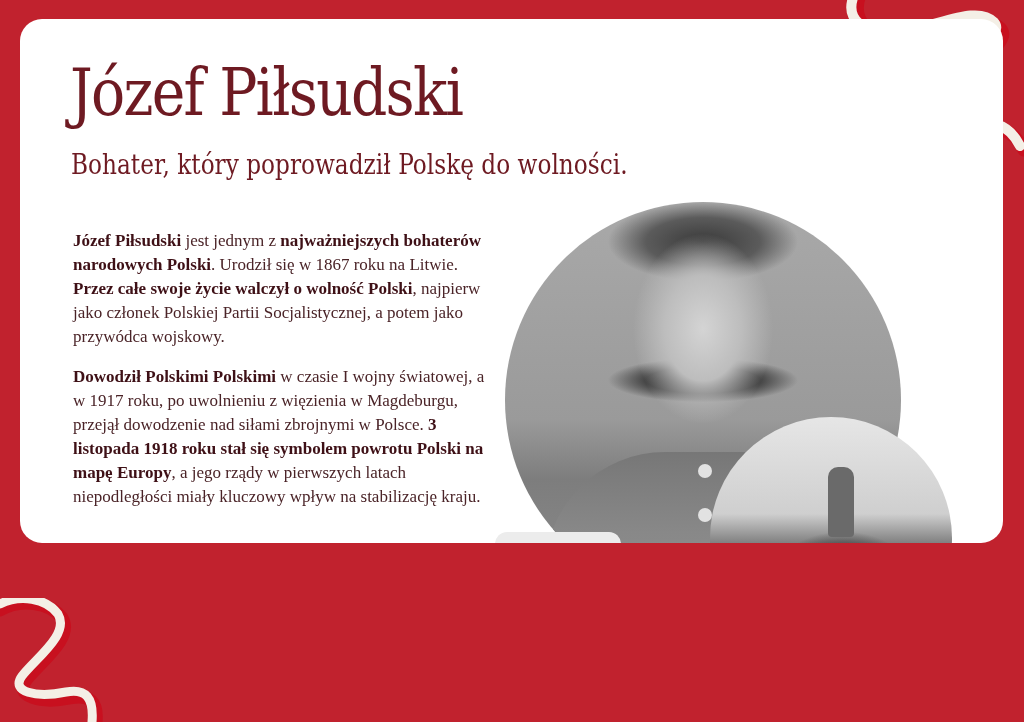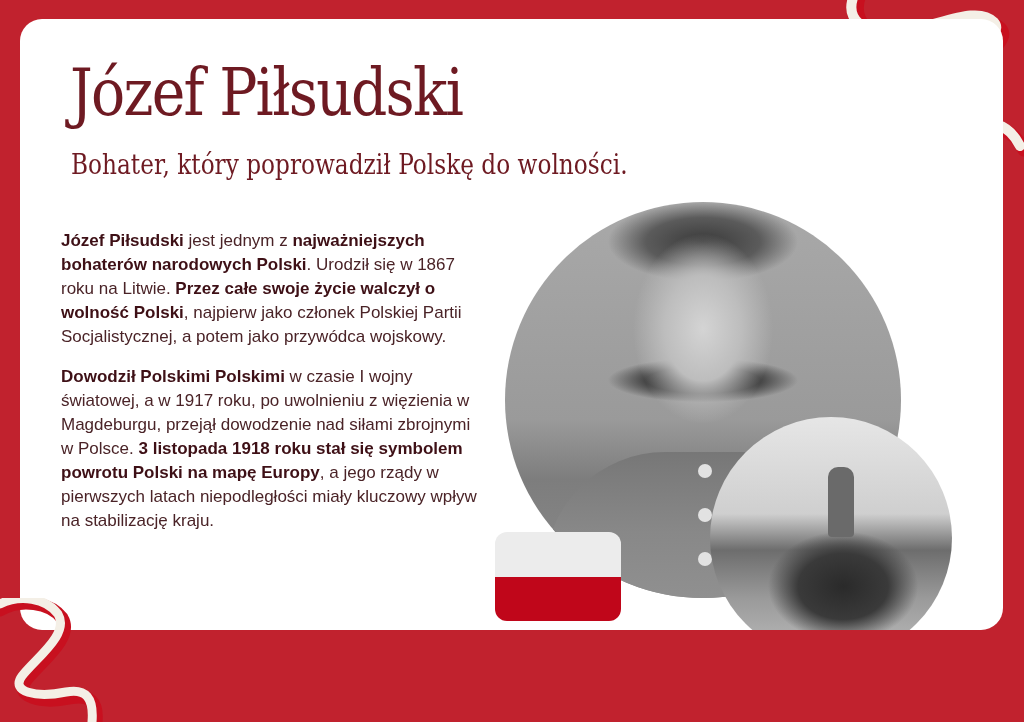--- a/index.html
+++ b/index.html
@@ -2,39 +2,39 @@
 <html><head>
   <meta charset="utf-8">
   <style>
     html, body { margin: 0; padding: 0; }
     body {
       width: 1024px; height: 722px; overflow: hidden;
       background: #c1222e; position: relative;
       font-family: "Liberation Sans", sans-serif;
     }
     .card {
-      position: absolute; left: 20px; top: 19px; width: 983px; height: 611px;
+      position: absolute; left: 20px; top: 19px; width: 983px; height: 524px;
       background: #ffffff; border-radius: 22px; overflow: hidden;
     }
     .title {
       position: absolute; left: 50px; top: 34px; margin: 0;
       font-family: "DejaVu Serif", serif; font-weight: 400;
       font-size: 66px; line-height: 80px; color: #6e1a22;
       letter-spacing: -2px; transform: scaleX(0.86); transform-origin: left center;
       white-space: nowrap;
     }
     .subtitle {
       position: absolute; left: 51px; top: 126px; margin: 0;
       font-family: "DejaVu Serif", serif; font-weight: 400;
       font-size: 27px; line-height: 40px; color: #6e1a22;
       transform: scaleX(0.86); transform-origin: left center; white-space: nowrap;
     }
     .body-text {
-      position: absolute; left: 41px; top: 210px; width: 420px;
-      font-size: 17px; line-height: 24px; color: #4a2327;
+      position: absolute; left: 53px; top: 210px; width: 420px;
+      font-size: 17px; line-height: 24px; color: #4a2327; font-family: Liberation Serif, serif;
     }
     .body-text p { margin: 0 0 16px 0; }
     .body-text b { color: #3e1016; font-weight: 700; }
     .photo {
       position: absolute; border-radius: 50%; overflow: hidden;
     }
     .photo-main {
       left: 485px; top: 183px; width: 396px; height: 396px;
       background:
         radial-gradient(ellipse 70px 95px at 50% 32%, #d4d4d4 0%, #bdbdbd 55%, rgba(0,0,0,0) 100%),

